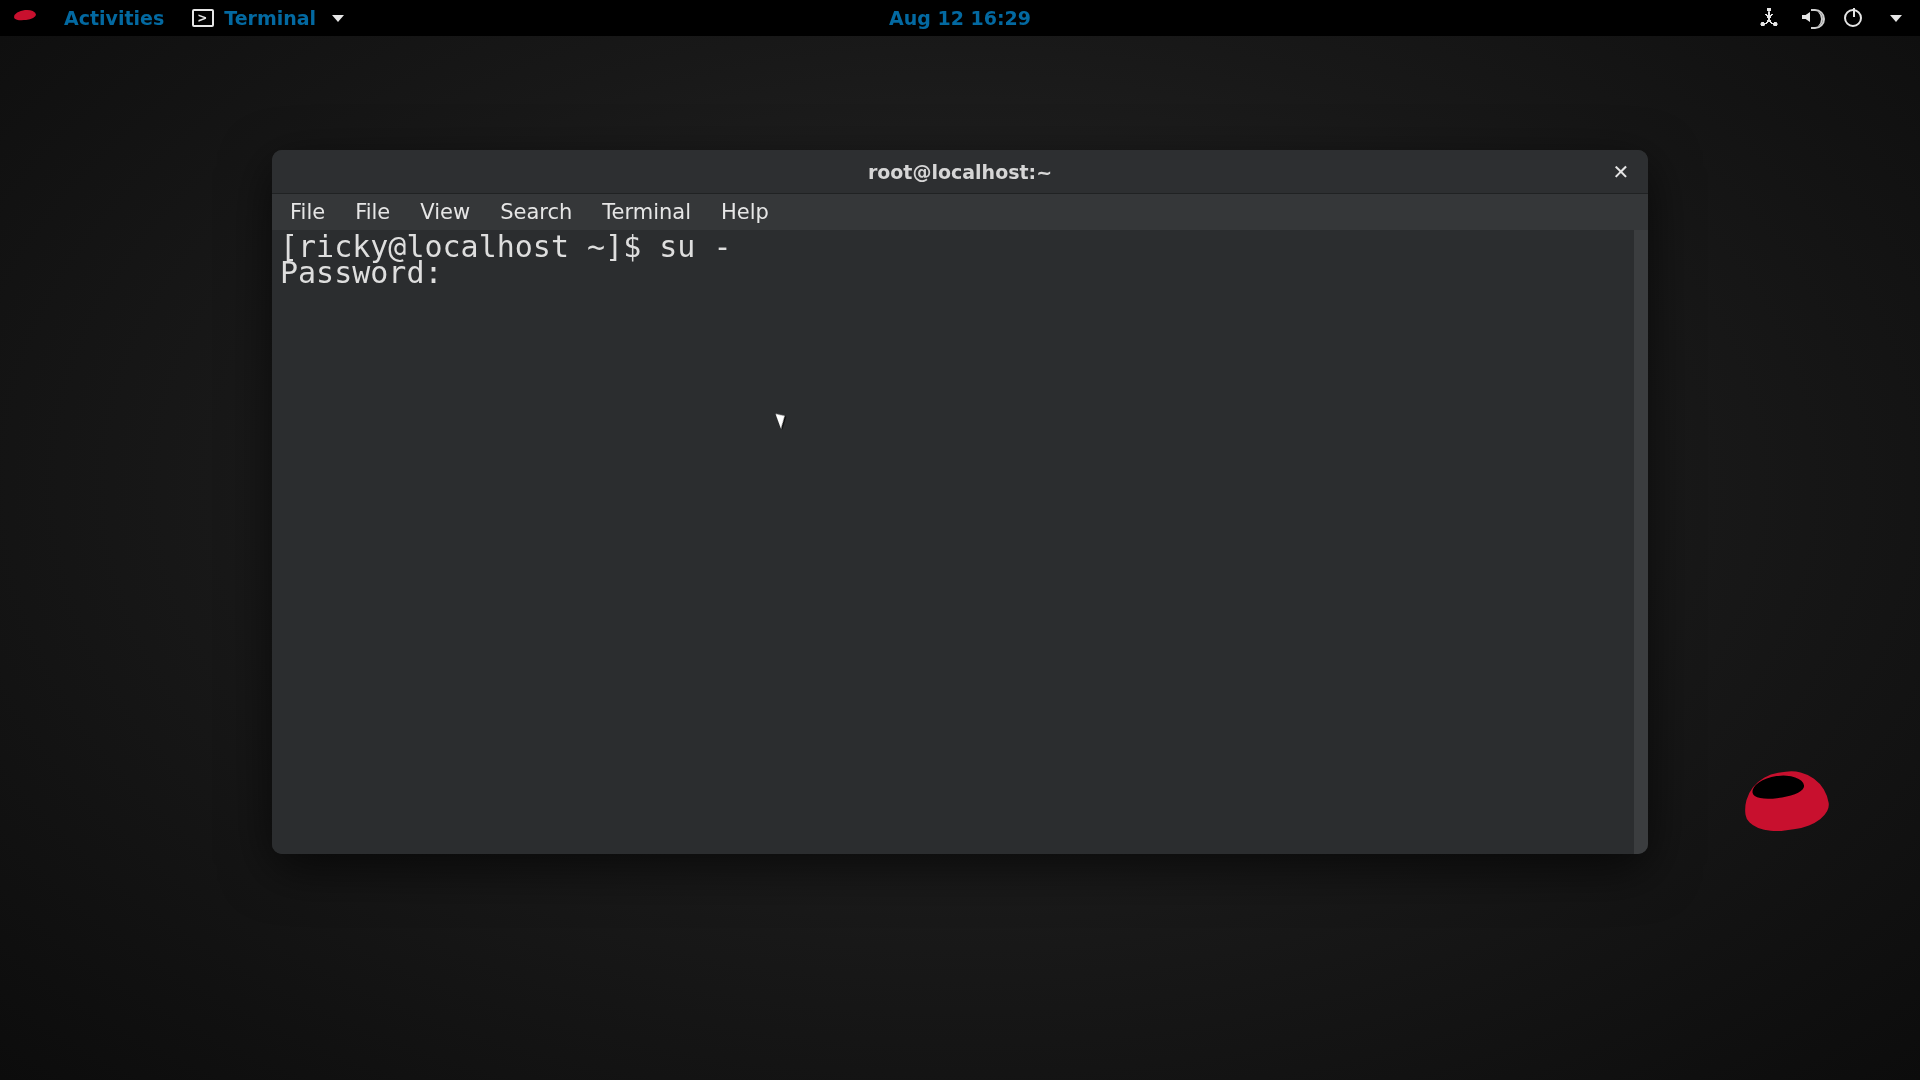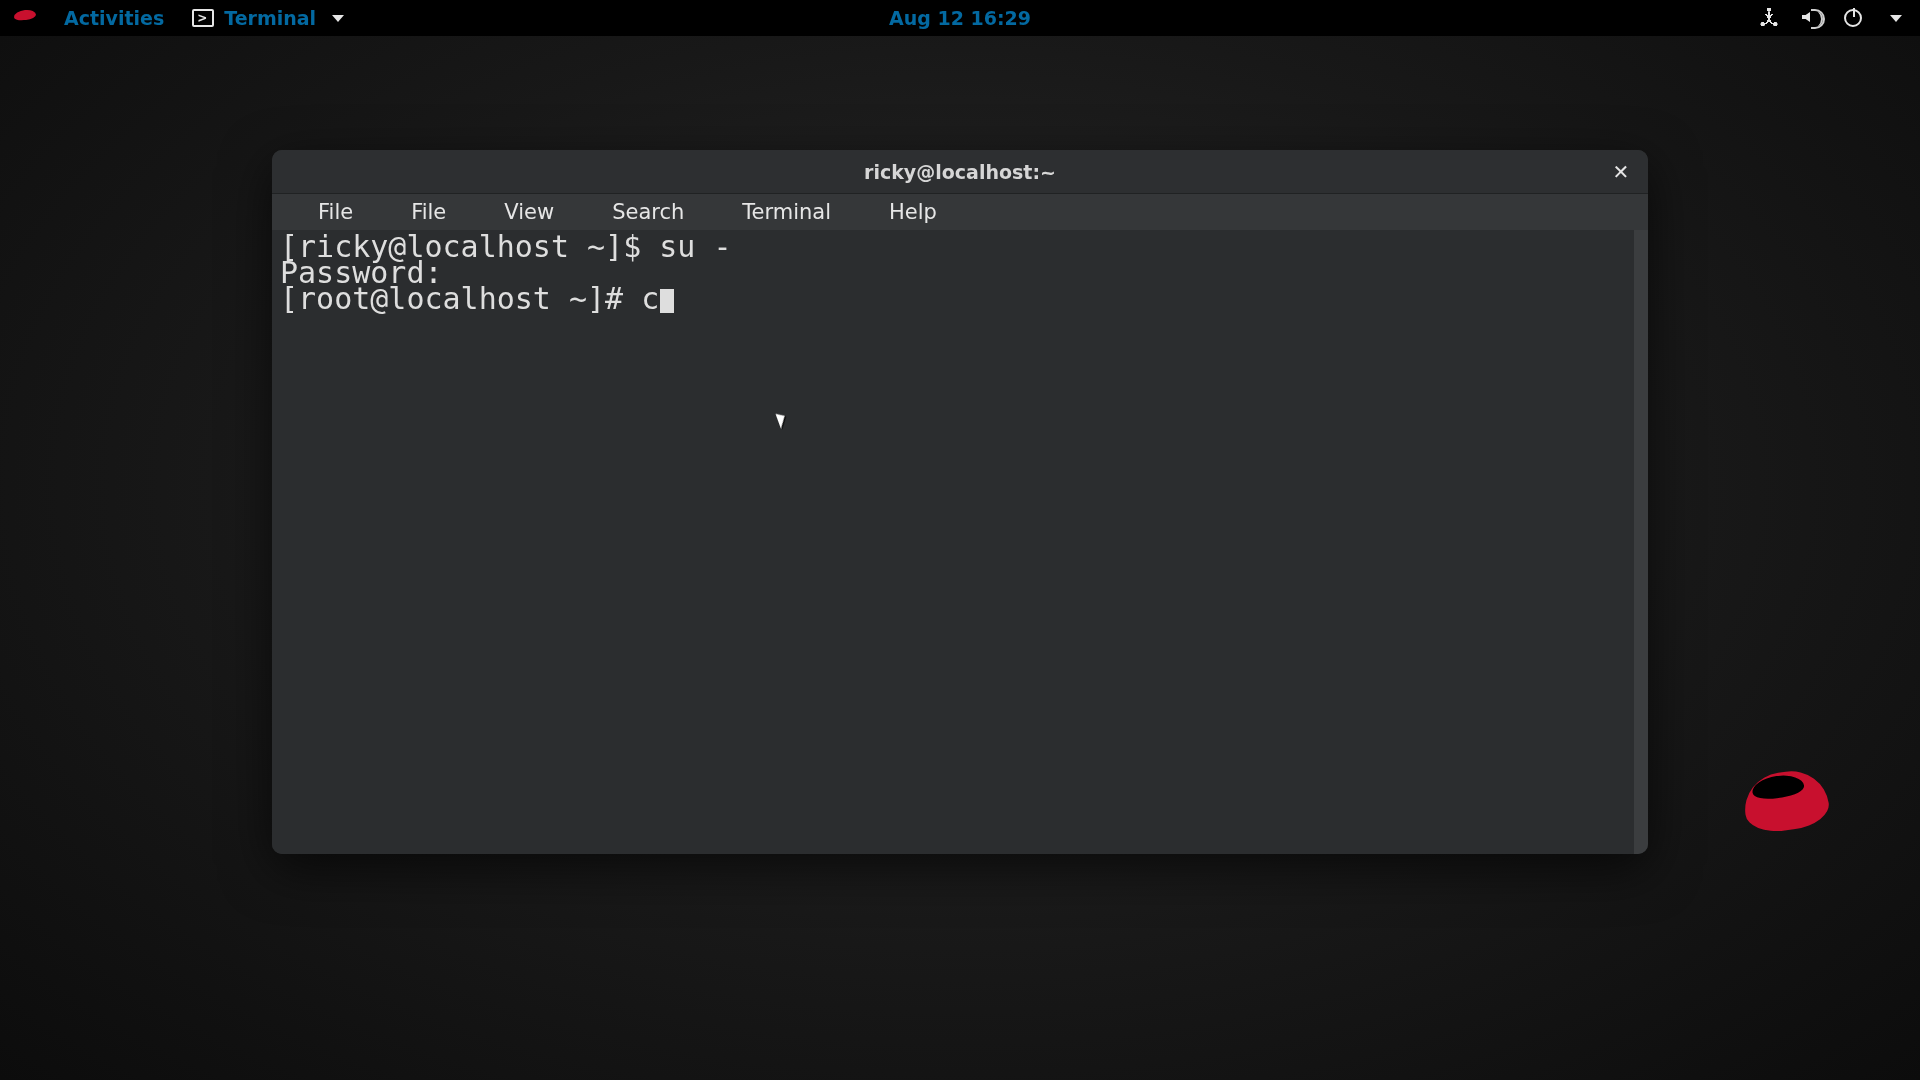--- a/index.html
+++ b/index.html
@@ -97,21 +97,21 @@
     display:flex; align-items:center; justify-content:center;
     color:#e6e6e6; font-size:20px; line-height:20px; cursor:pointer;
   }
 
   .menubar {
     height: 36px; background:#353739;
     display:flex; align-items:center; gap:30px;
     padding: 0 18px;
     font-size:21px; color:#e6e6e6;
   }
-  .menubar-item { cursor:pointer;margin-left:28px; }
+  .menubar-item { cursor:pointer; }
 
   .term-body-wrap { flex:1; position:relative; display:flex; }
   .term-body {
     flex:1;
     background:#2b2d2f;
     color:#dedede;
     padding: 4px 8px;
     font-family: "DejaVu Sans Mono","Liberation Mono",monospace;
     font-size: 30px;
     line-height: 26px;
@@ -180,37 +180,37 @@
   <div class="topbar-right">
     <span class="ico ico-network"></span>
     <span class="ico ico-volume"></span>
     <span class="ico ico-power"></span>
     <span class="tri-down"></span>
   </div>
 </div>
 
 <div class="window">
   <div class="titlebar">
-    <span class="titlebar-title">ricky@localhost:~</span>
+    <span class="titlebar-title">root@localhost:~</span>
     <span class="titlebar-close">
       <span>✕</span>
     </span>
   </div>
 
   <div class="menubar">
     <span class="menubar-item">File</span>
     <span class="menubar-item">File</span>
     <span class="menubar-item">View</span>
     <span class="menubar-item">Search</span>
     <span class="menubar-item">Terminal</span>
     <span class="menubar-item">Help</span>
   </div>
 
   <div class="term-body-wrap">
-    <div class="term-body" id="term-body"><div><span>[ricky@localhost ~]$ </span><span>su -</span></div><div><span>Password:</span><span></span></div><div><span>[root@localhost ~]# </span><span>c</span><span class="cursor-block"></span></div></div>
+    <div class="term-body" id="term-body"><div><span>[ricky@localhost ~]$ </span><span>su -</span></div><div><span>Password:</span><span></span></div></div>
     <div class="term-scrollbar"></div>
   </div>
 </div>
 
 <div class="pointer"></div>
 
 <div class="branding">
   <div class="logo"></div>
   <div class="text">
   </div>

